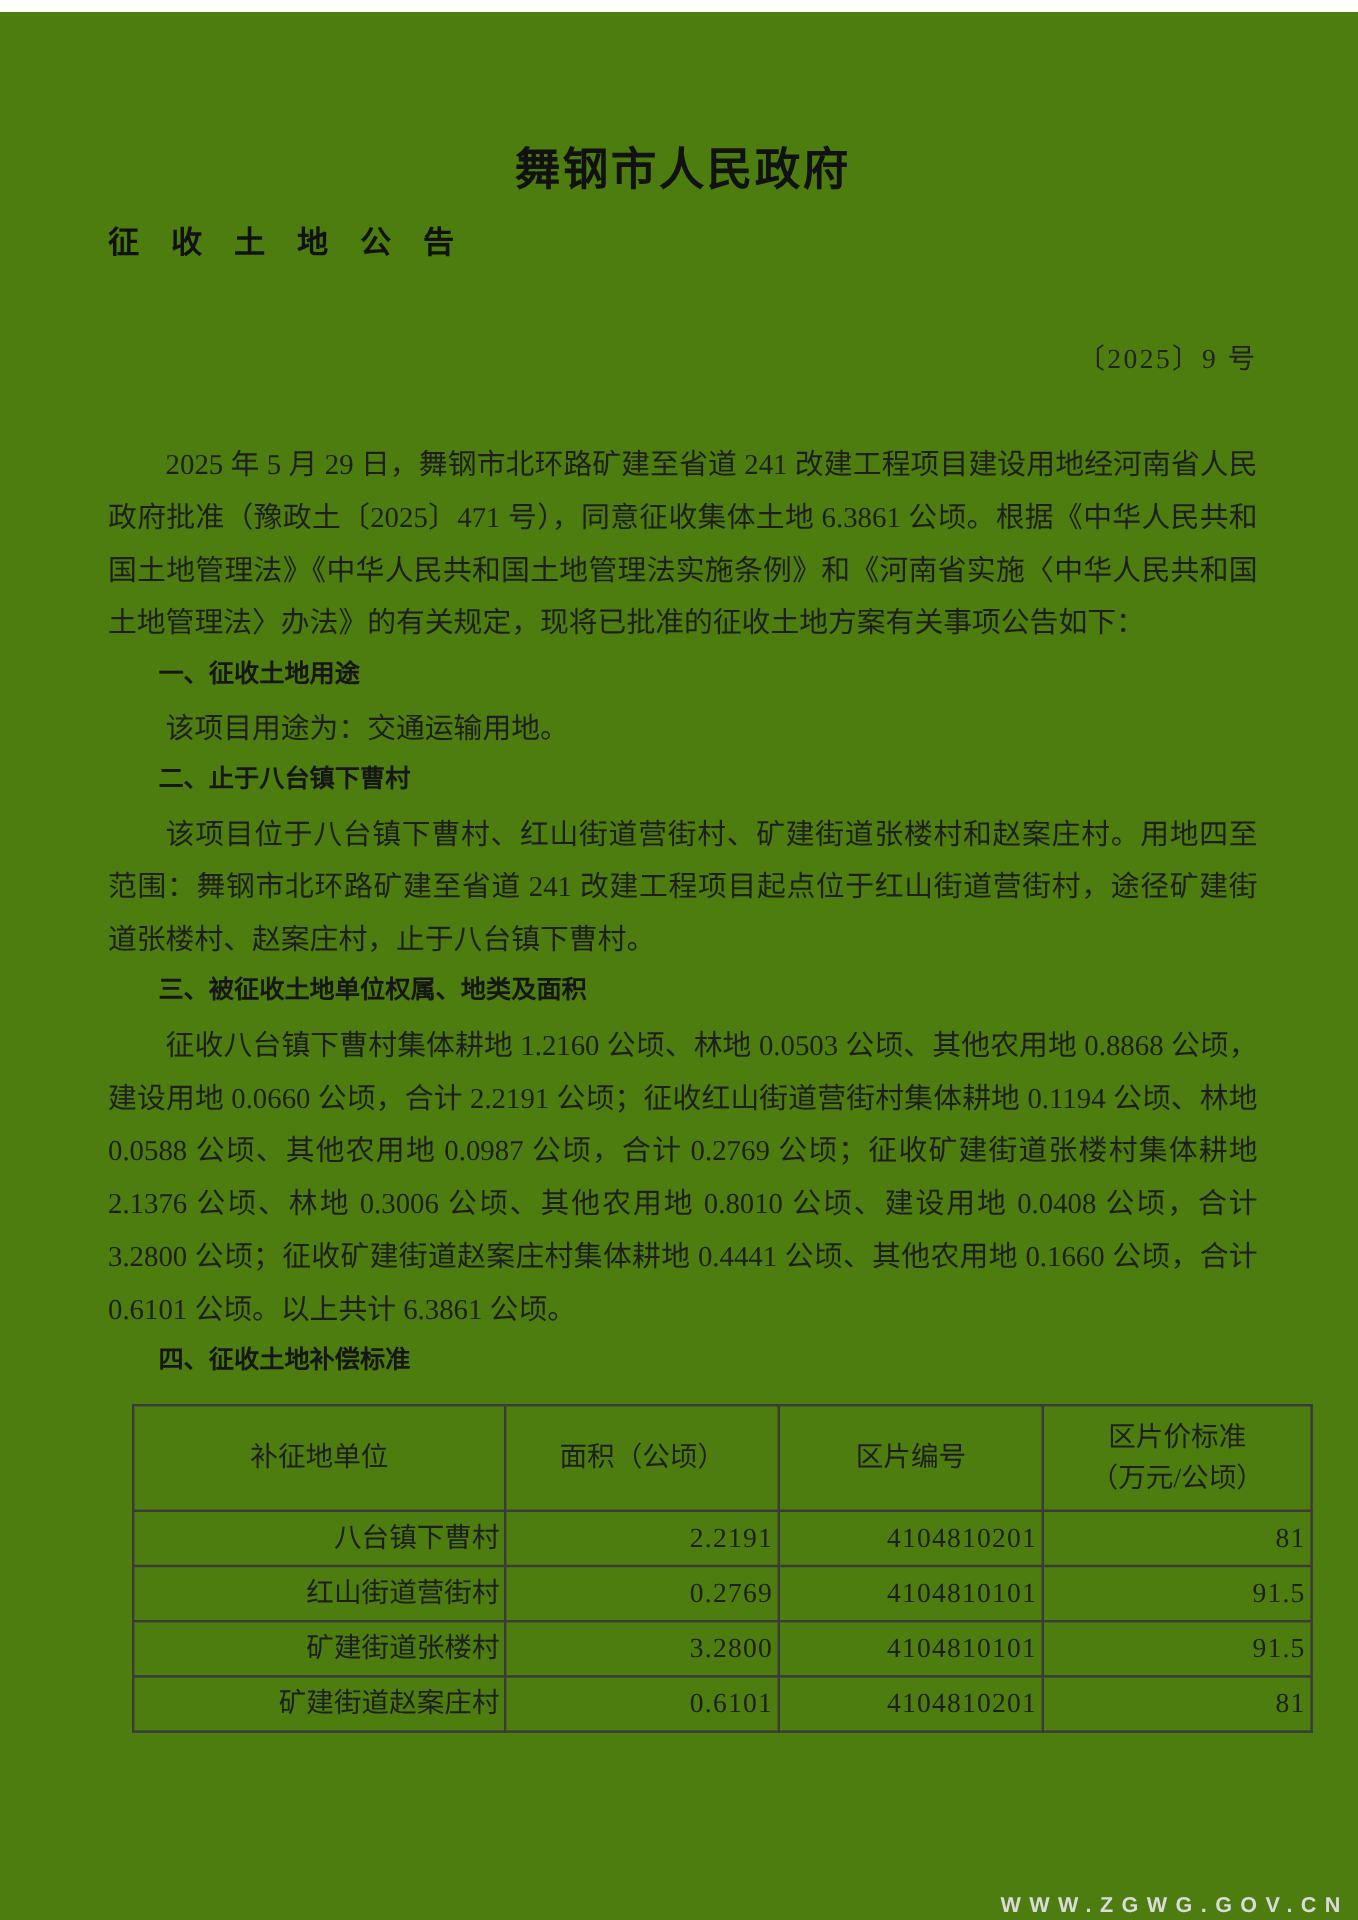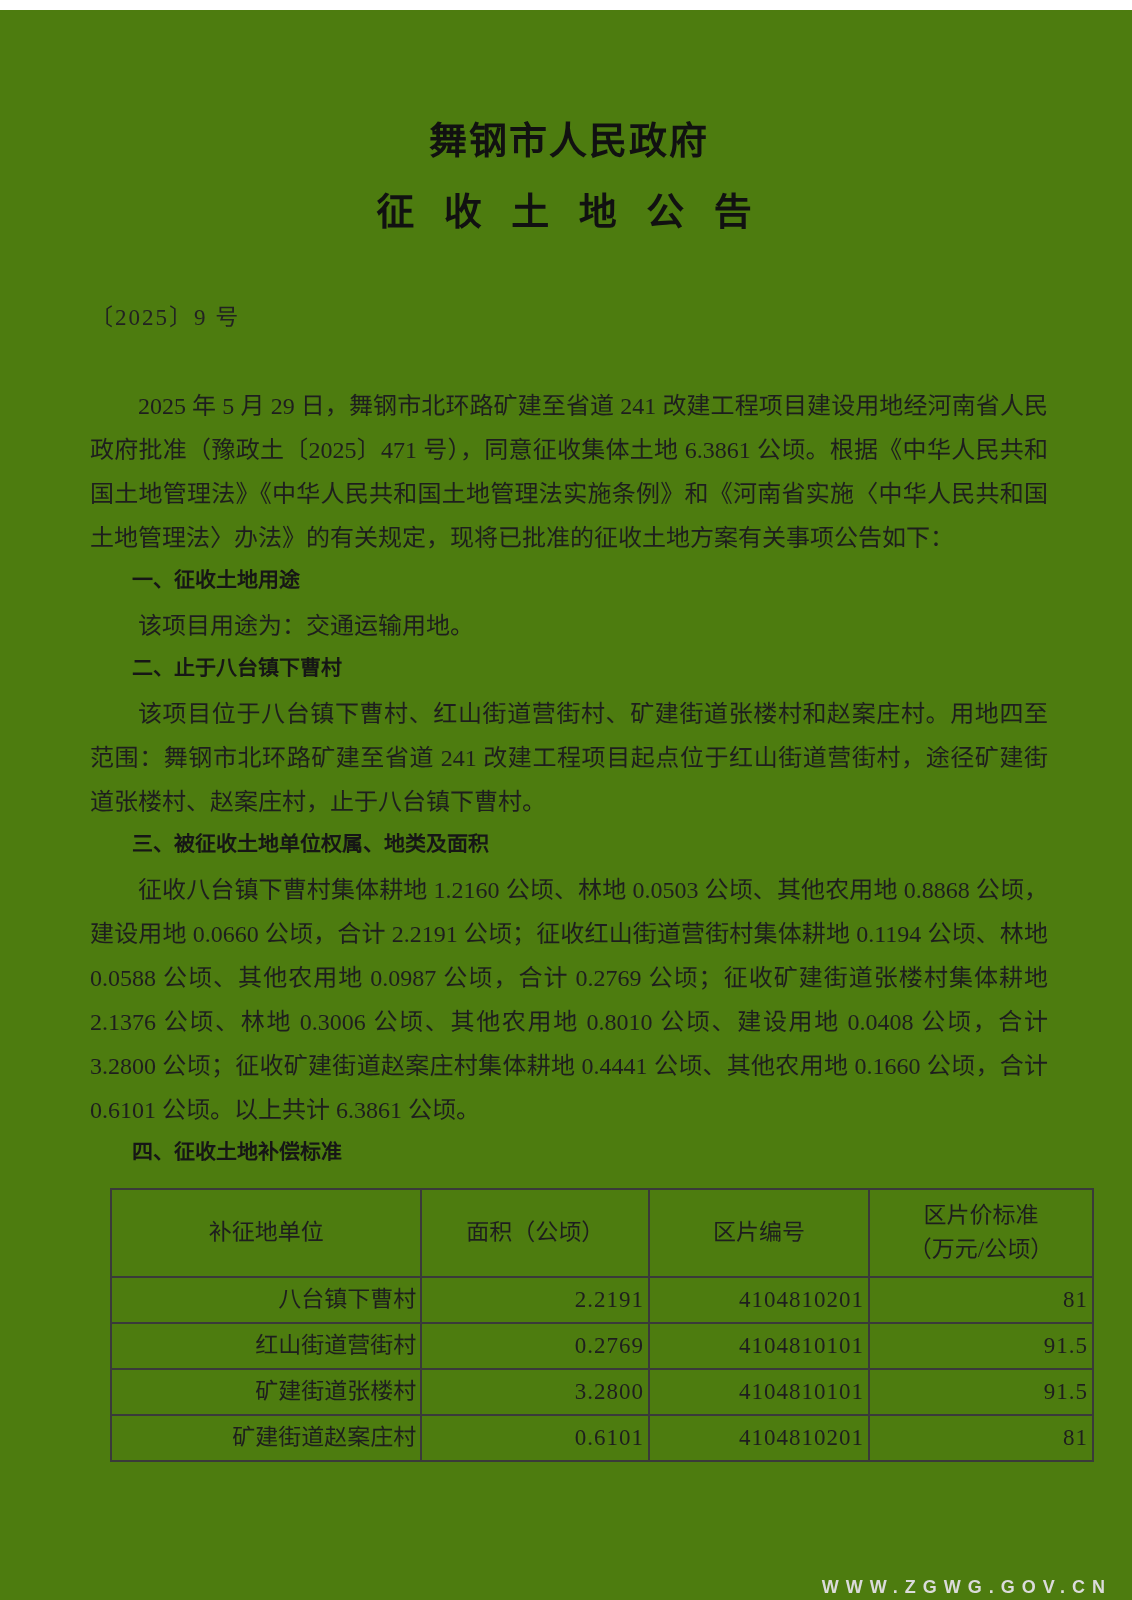--- a/index.html
+++ b/index.html
@@ -28,31 +28,30 @@
     text-align: center;
     font-size: 38px;
     font-weight: bold;
     letter-spacing: 2px;
     color: #111;
     font-family: "Liberation Serif", "DejaVu Serif", serif;
   }
 
   .doc-subtitle {
     margin-top: 16px;
-    text-align: center;
-    font-size: 38px;
+    font-size: 26px;
     font-weight: bold;
     letter-spacing: 10px;
     color: #111;
     font-family: "Liberation Serif", "DejaVu Serif", serif;
   }
 
   .doc-number {
     margin-top: 62px;
-    text-align: left;
+    text-align: right;
     font-size: 23px;
     letter-spacing: 2px;
     color: #222;
   }
 
   .body-text {
     margin-top: 52px;
     font-size: 24px;
     line-height: 44px;
     text-align: justify;
@@ -105,21 +104,21 @@
     text-align: right;
   }
 
   .num-cell {
     letter-spacing: 1px;
     border-radius: 21px;
   }
 
   .watermark {
     position: absolute;
-    right: 20px;
+    right: 8px;
     bottom: 12px;
     font-family: "Liberation Sans", "DejaVu Sans", sans-serif;
     font-weight: bold;
     font-size: 18px;
     letter-spacing: 7px;
     color: #dbdbdb;
     white-space: nowrap;
   }
 </style>
 </head>

